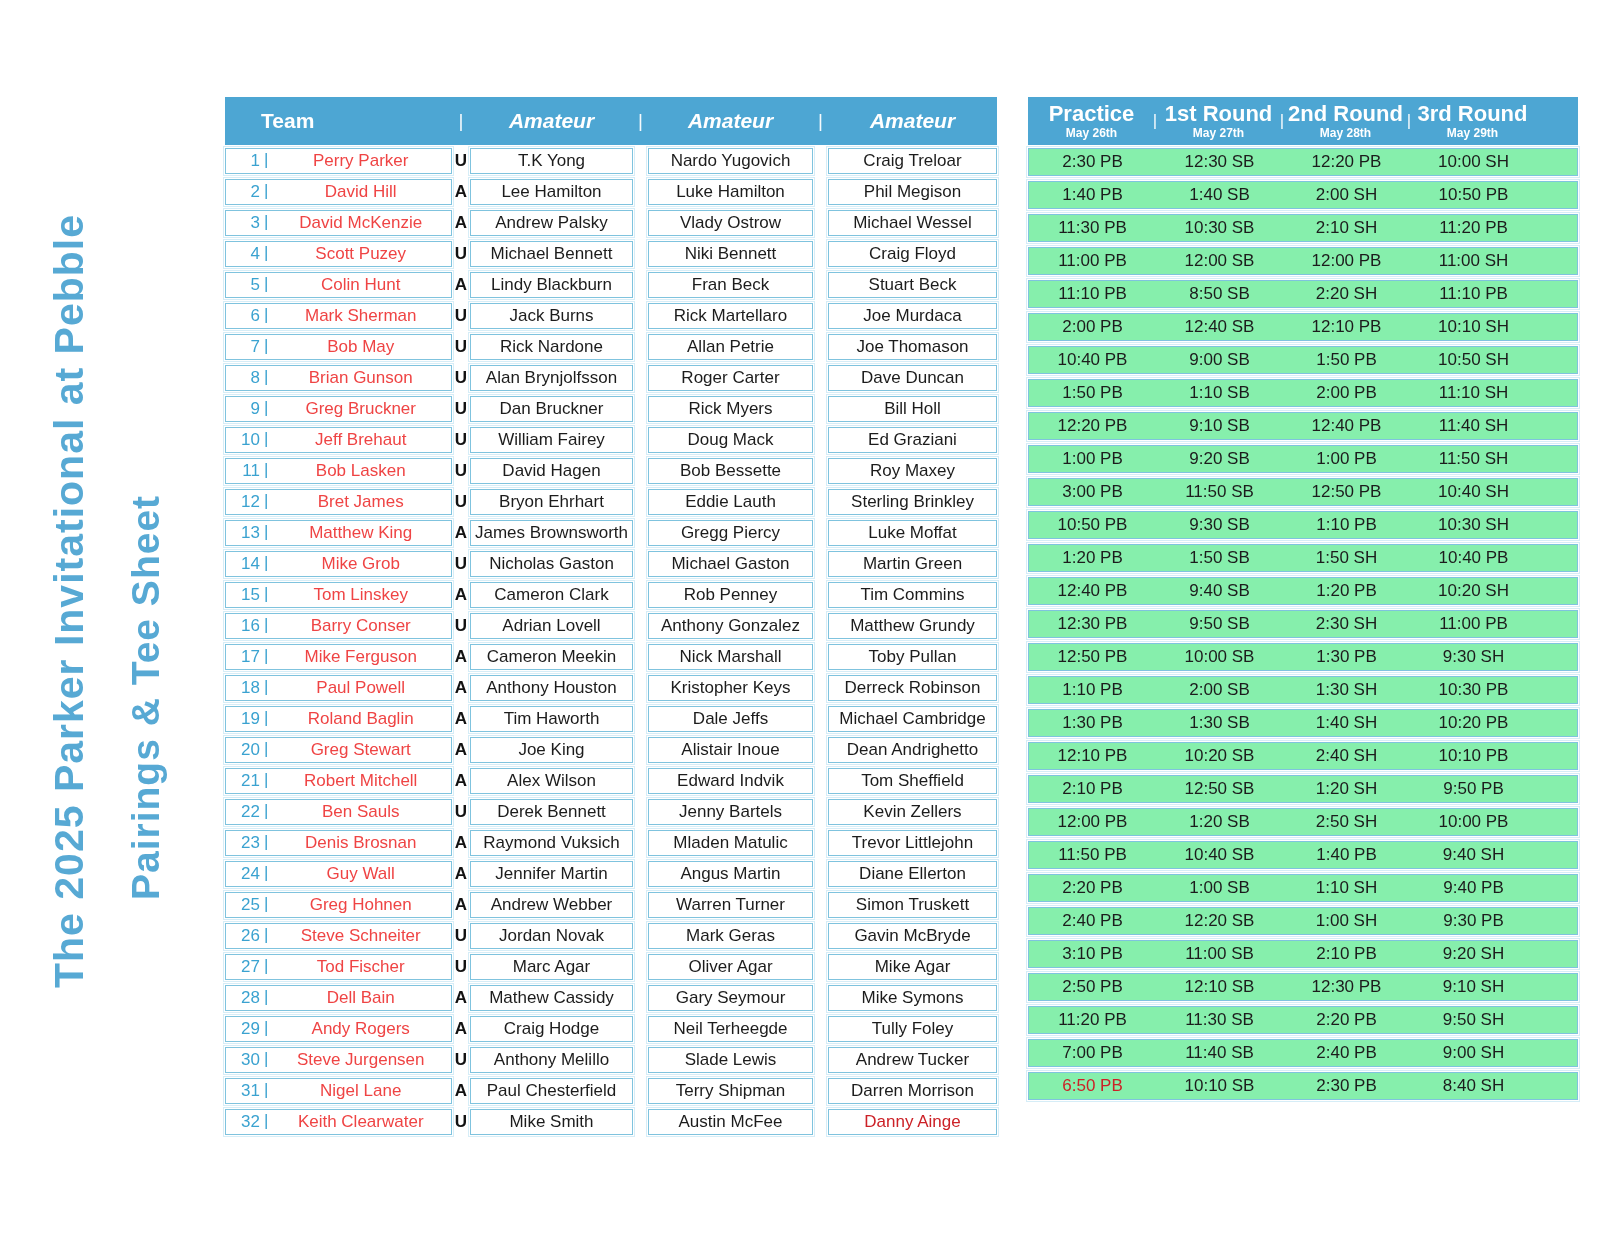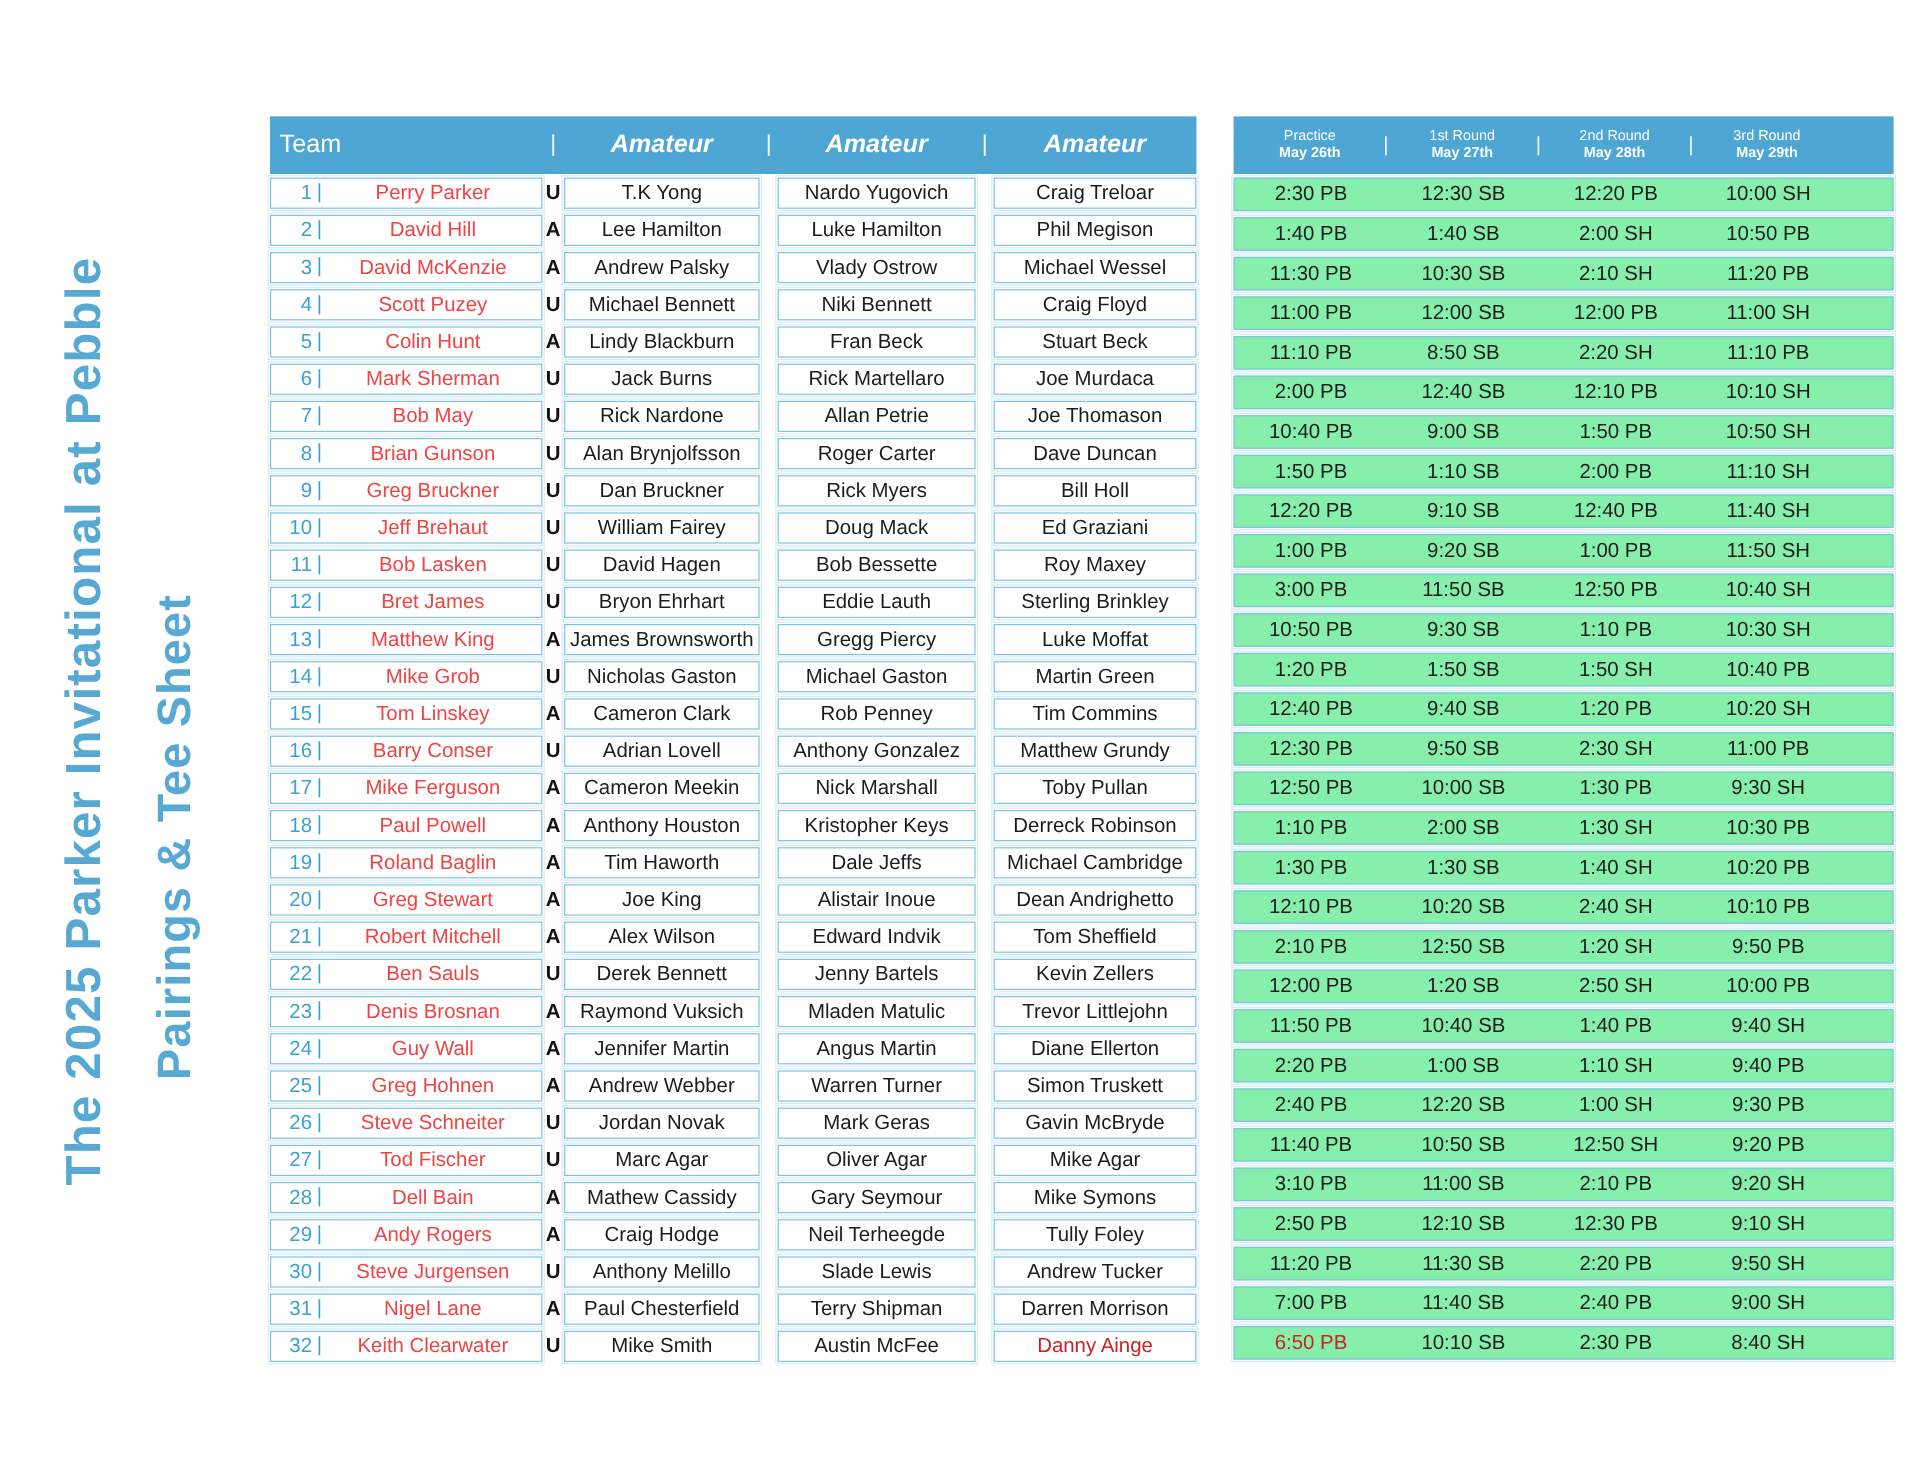--- a/index.html
+++ b/index.html
@@ -16,27 +16,27 @@
   #vt2{left:124px;top:545px;height:355px;font-size:39px;}
 
   
   .ltable{position:absolute;left:225px;top:97px;width:772px;}
   .rtable{position:absolute;left:1028px;top:97px;width:550px;}
 
   .lgrid{display:grid;grid-template-columns:227px 18px 163px 15px 165px 15px 169px;}
   .rgrid{display:grid;grid-template-columns:127px 127px 127px 127px 1fr;}
 
   .lheader{height:48px;background:#4da6d3;align-items:center;color:#fff;}
-  .h-team{padding-left:8px;font-weight:normal;font-size:21px;}
+  .h-team{padding-left:36px;font-weight:bold;font-size:21px;}
   .h-sep{text-align:center;font-size:19px;opacity:.95;}
   .h-am{text-align:center;font-weight:bold;font-size:21px;font-style:italic;}
 
   .rheader{height:48px;background:#4da6d3;align-items:center;color:#fff;position:relative;}
   .rh-col{text-align:center;line-height:1.15;}
-  .rh-label{display:block;font-size:12px;font-weight:normal;}
+  .rh-label{display:block;font-size:22px;font-weight:bold;}
   .rh-date{display:block;font-size:12px;font-weight:bold;}
   .rh-sep{position:absolute;top:14px;width:12px;text-align:center;font-size:17px;opacity:.95;}
 
   .lrows,.rrows{margin-top:3px;}
 
   .lrow{height:26px;margin-bottom:5px;align-items:stretch;}
   .teambox{
     grid-column:1;background:#fff;border:1px solid #7fc3de;
     outline:1px solid #d6edf7;outline-offset:1px;
     display:flex;align-items:center;
@@ -786,26 +786,20 @@
         <span class="tcell">1:10 SH</span>
         <span class="tcell">9:40 PB</span>
       </div>
       <div class="rrow rgrid">
         <span class="tcell">2:40 PB</span>
         <span class="tcell">12:20 SB</span>
         <span class="tcell">1:00 SH</span>
         <span class="tcell">9:30 PB</span>
       </div>
       <div class="rrow rgrid">
-        <span class="tcell">11:40 PB</span>
-        <span class="tcell">10:50 SB</span>
-        <span class="tcell">12:50 SH</span>
-        <span class="tcell">9:20 PB</span>
-      </div>
-      <div class="rrow rgrid">
         <span class="tcell">3:10 PB</span>
         <span class="tcell">11:00 SB</span>
         <span class="tcell">2:10 PB</span>
         <span class="tcell">9:20 SH</span>
       </div>
       <div class="rrow rgrid">
         <span class="tcell">2:50 PB</span>
         <span class="tcell">12:10 SB</span>
         <span class="tcell">12:30 PB</span>
         <span class="tcell">9:10 SH</span>

